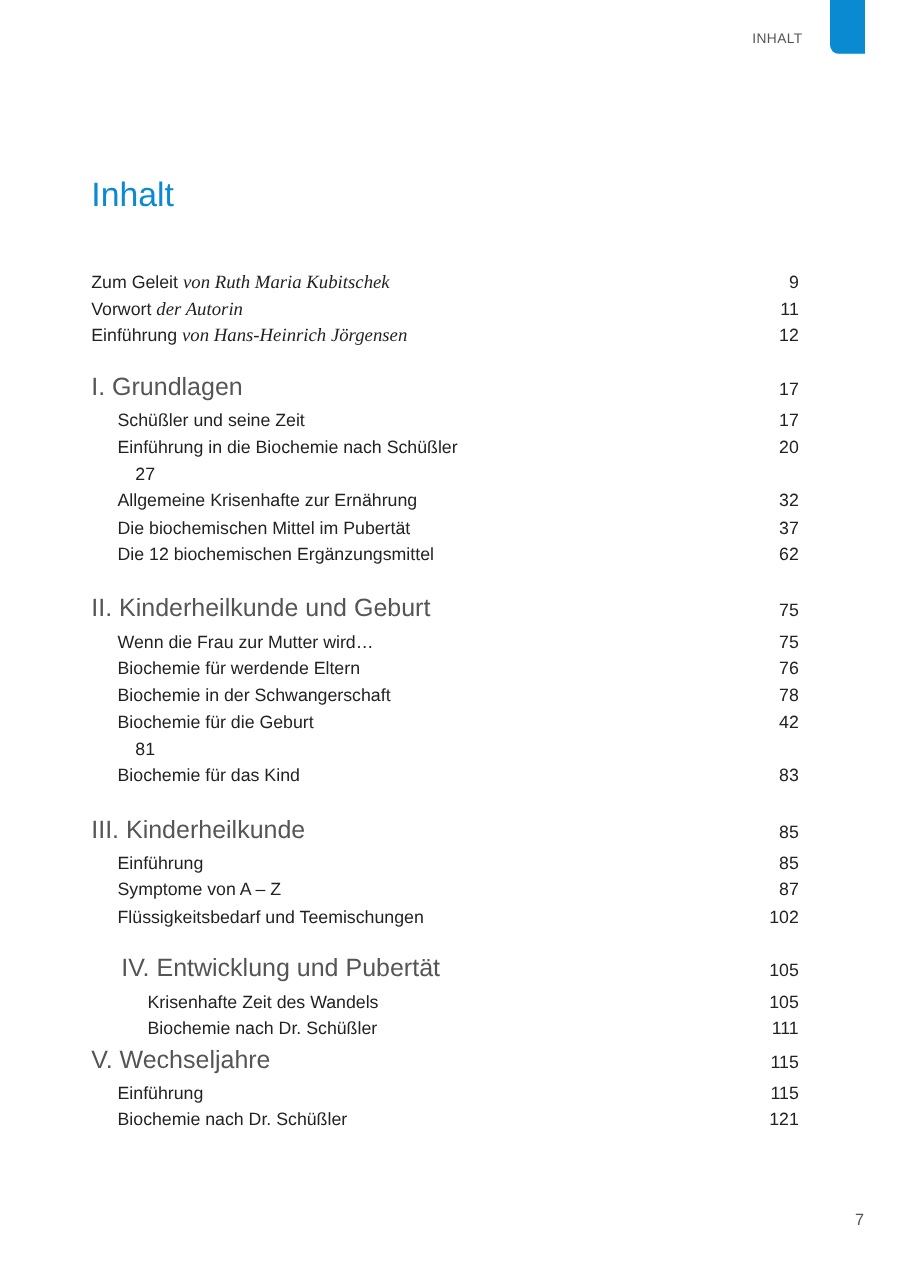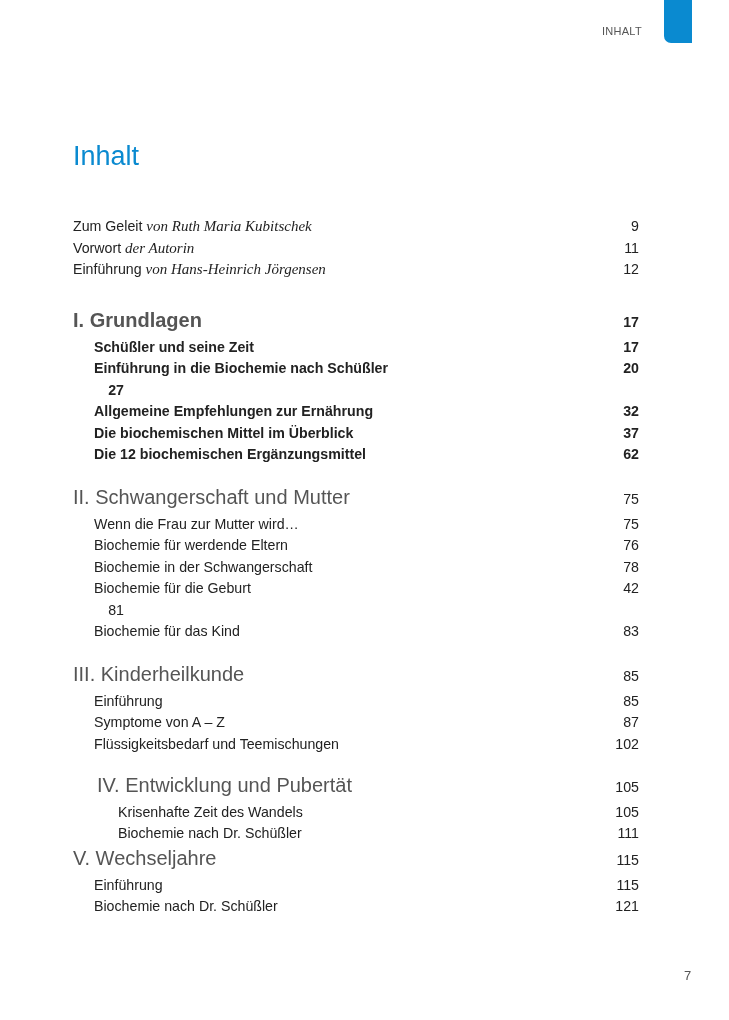--- a/index.html
+++ b/index.html
@@ -109,60 +109,60 @@
     <span class="label"><span class="f-label">Vorwort</span> <span class="italic f-author">der Autorin</span></span>
     <span class="page f-page">11</span>
   </div>
 
   <div class="row">
     <span class="label"><span class="f-label">Einführung</span> <span class="italic f-author">von Hans-Heinrich Jörgensen</span></span>
     <span class="page f-page">12</span>
   </div>
 </div>
   <div id="chapters">
-  <div class="chapter" style="margin-top: 26px; font-weight: bold;">
+  <div class="chapter" style="margin-top: 16px;">
     <div class="chapter-head">
       <span class="c-title">I. Grundlagen</span>
       <span class="page c-page">17</span>
     </div>
     <div class="chapter-items">
   <div class="row">
     <span class="label i-label">Schüßler und seine Zeit</span>
     <span class="page i-page">17</span>
   </div>
 
   <div class="row">
     <span class="label i-label">Einführung in die Biochemie nach Schüßler</span>
     <span class="page i-page">20</span>
   </div>
 
   <div class="row">
     <span class="page i-page">27</span>
   </div>
 
   <div class="row">
-    <span class="label i-label">Allgemeine Empfehlungen zur Ernährung</span>
+    <span class="label i-label">Allgemeine Krisenhafte zur Ernährung</span>
     <span class="page i-page">32</span>
   </div>
 
   <div class="row">
-    <span class="label i-label">Die biochemischen Mittel im Überblick</span>
+    <span class="label i-label">Die biochemischen Mittel im Pubertät</span>
     <span class="page i-page">37</span>
   </div>
 
   <div class="row">
     <span class="label i-label">Die 12 biochemischen Ergänzungsmittel</span>
     <span class="page i-page">62</span>
   </div>
 </div>
   </div>
 
   <div class="chapter" style="margin-top: 18px;">
     <div class="chapter-head">
-      <span class="c-title">II. Schwangerschaft und Mutter</span>
+      <span class="c-title">II. Kinderheilkunde und Geburt</span>
       <span class="page c-page">75</span>
     </div>
     <div class="chapter-items">
   <div class="row">
     <span class="label i-label">Wenn die Frau zur Mutter wird…</span>
     <span class="page i-page">75</span>
   </div>
 
   <div class="row">
     <span class="label i-label">Biochemie für werdende Eltern</span>

